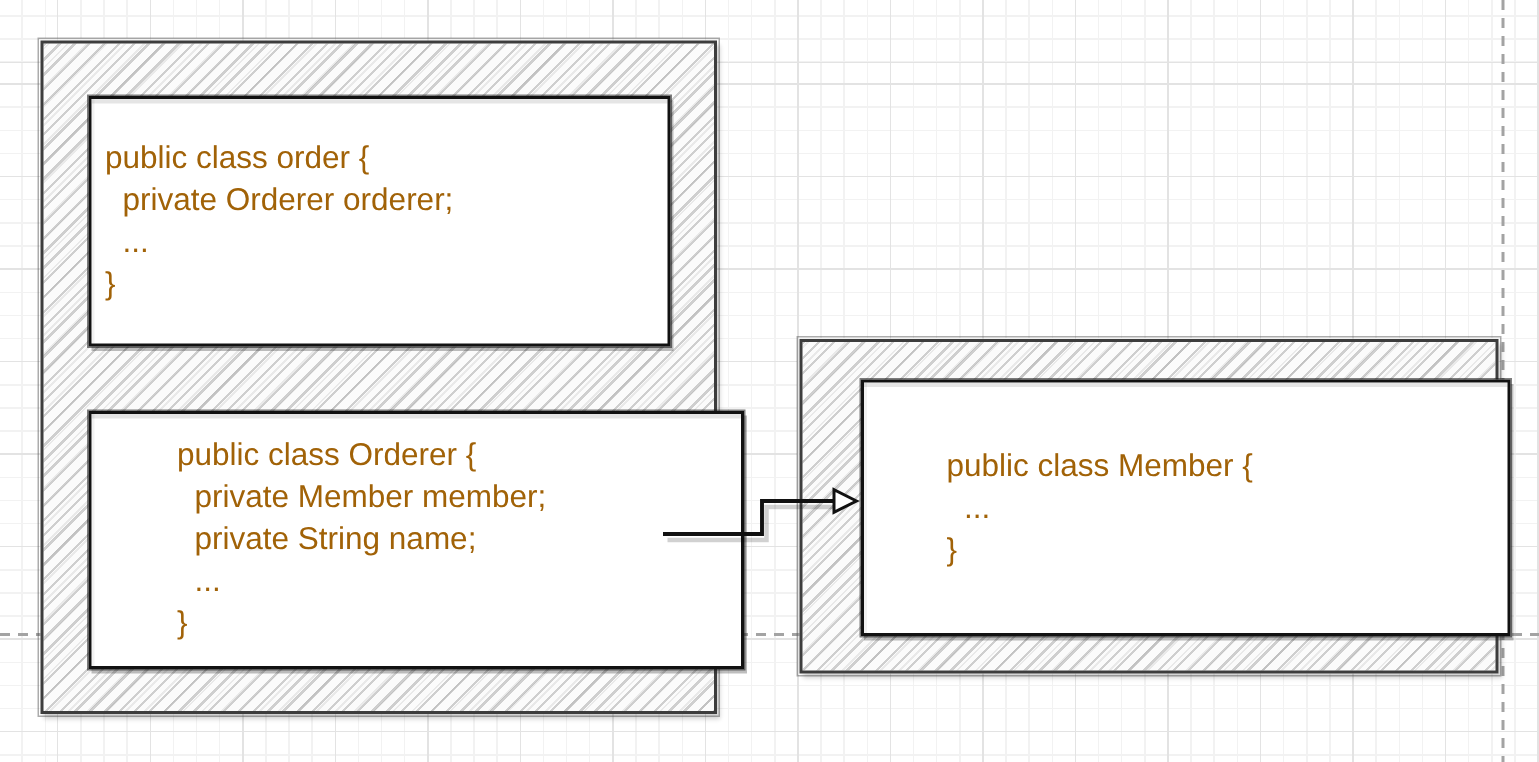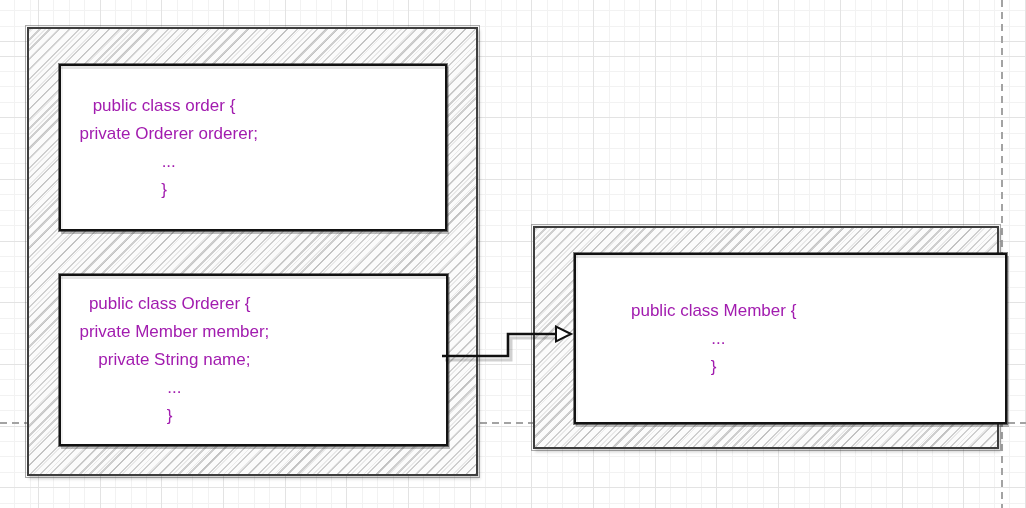--- a/index.html
+++ b/index.html
@@ -55,30 +55,29 @@
     outline: 1px solid rgba(20,20,20,0.55);
     outline-offset: 0px;
     box-shadow:
       2px 3px 0 rgba(40,40,40,0.30),
       inset 0 3px 0 rgba(0,0,0,0.10),
       inset 2px 0 0 rgba(0,0,0,0.05);
     display: flex;
     align-items: center;
   }
   .node-order   { left: 30px; top: 35px;  width: 384px; height: 163px; }
-  .node-orderer { left: 30px; top: 245px; width: 385px; height: 168px; }
+  .node-orderer { left: 30px; top: 245px; width: 385px; height: 168px; padding-left: 48px; }
   .node-member  { left: 39px; top: 25px;  width: 383px; height: 167px; padding-left: 46px; }
 
   .code {
     white-space: pre;
-    font-size: 17px;
+    font-size: 21px;
     line-height: 28px;
-    color: #a21caf;
+    color: #a16207;
     padding-left: 9px;
-    text-align: center;
   }
 
   .edge-svg { position: absolute; left: 438px; top: 322px; z-index: 3; }
 </style>
 </head>
 <body>
 
 <div class="canvas">
 
   <div class="guide-v"></div>

